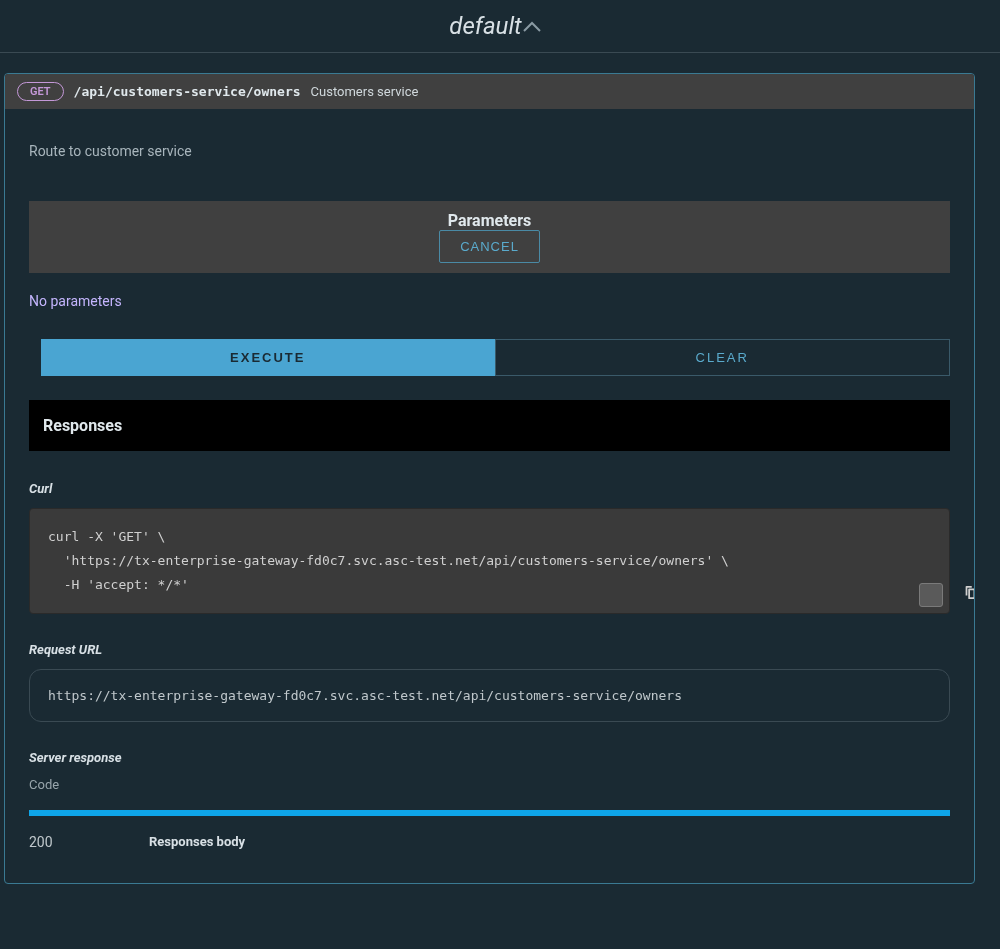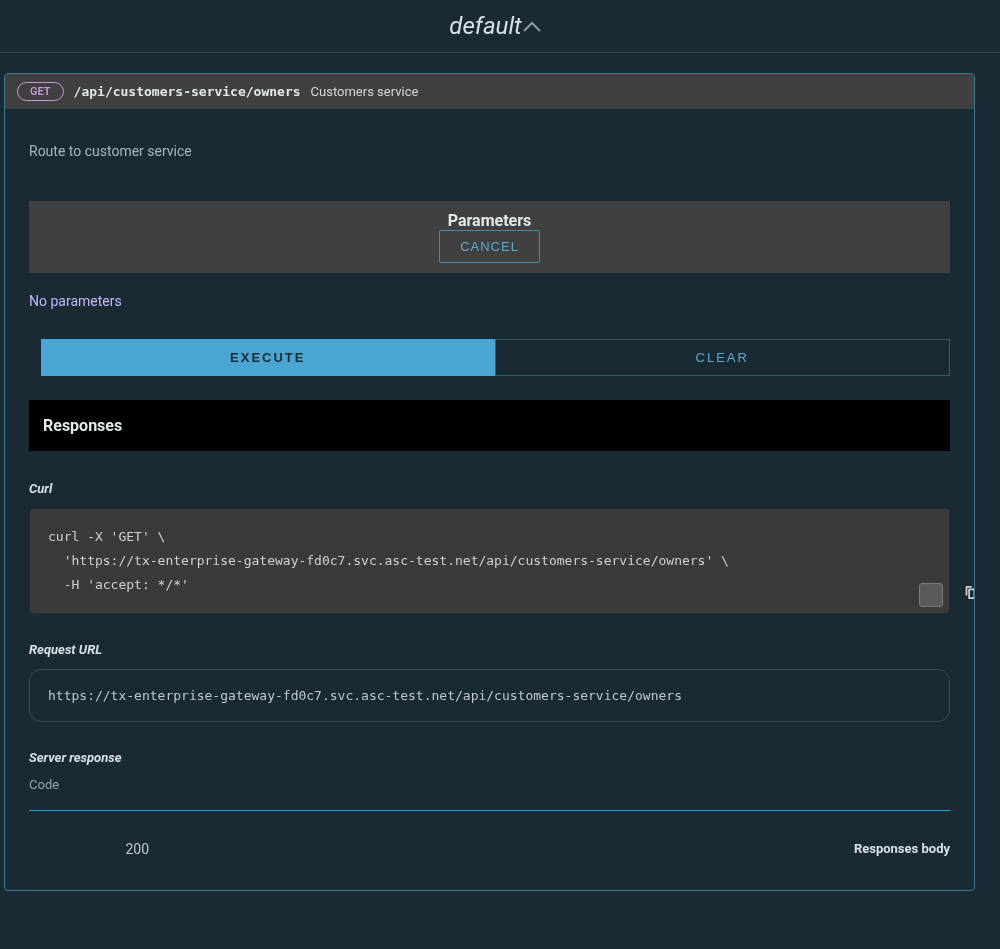--- a/index.html
+++ b/index.html
@@ -202,23 +202,22 @@
       font-size: 13px;
     }
     .code-col {
       width: 120px;
     }
     .details-col {
       flex: 1;
     }
     .response-row {
       display: flex;
-      border-top: 1px solid #0ea5e9;
-      padding-top: 30px;
-      text-align: right;
+      border-top: 6px solid #0ea5e9;
+      padding-top: 18px;
     }
     .status-code {
       width: 120px;
       color: #c0c8cc;
       font-size: 14px;
     }
     .response-body-label {
       font-size: 13px;
       font-weight: 700;
       color: #d8e0e5;

